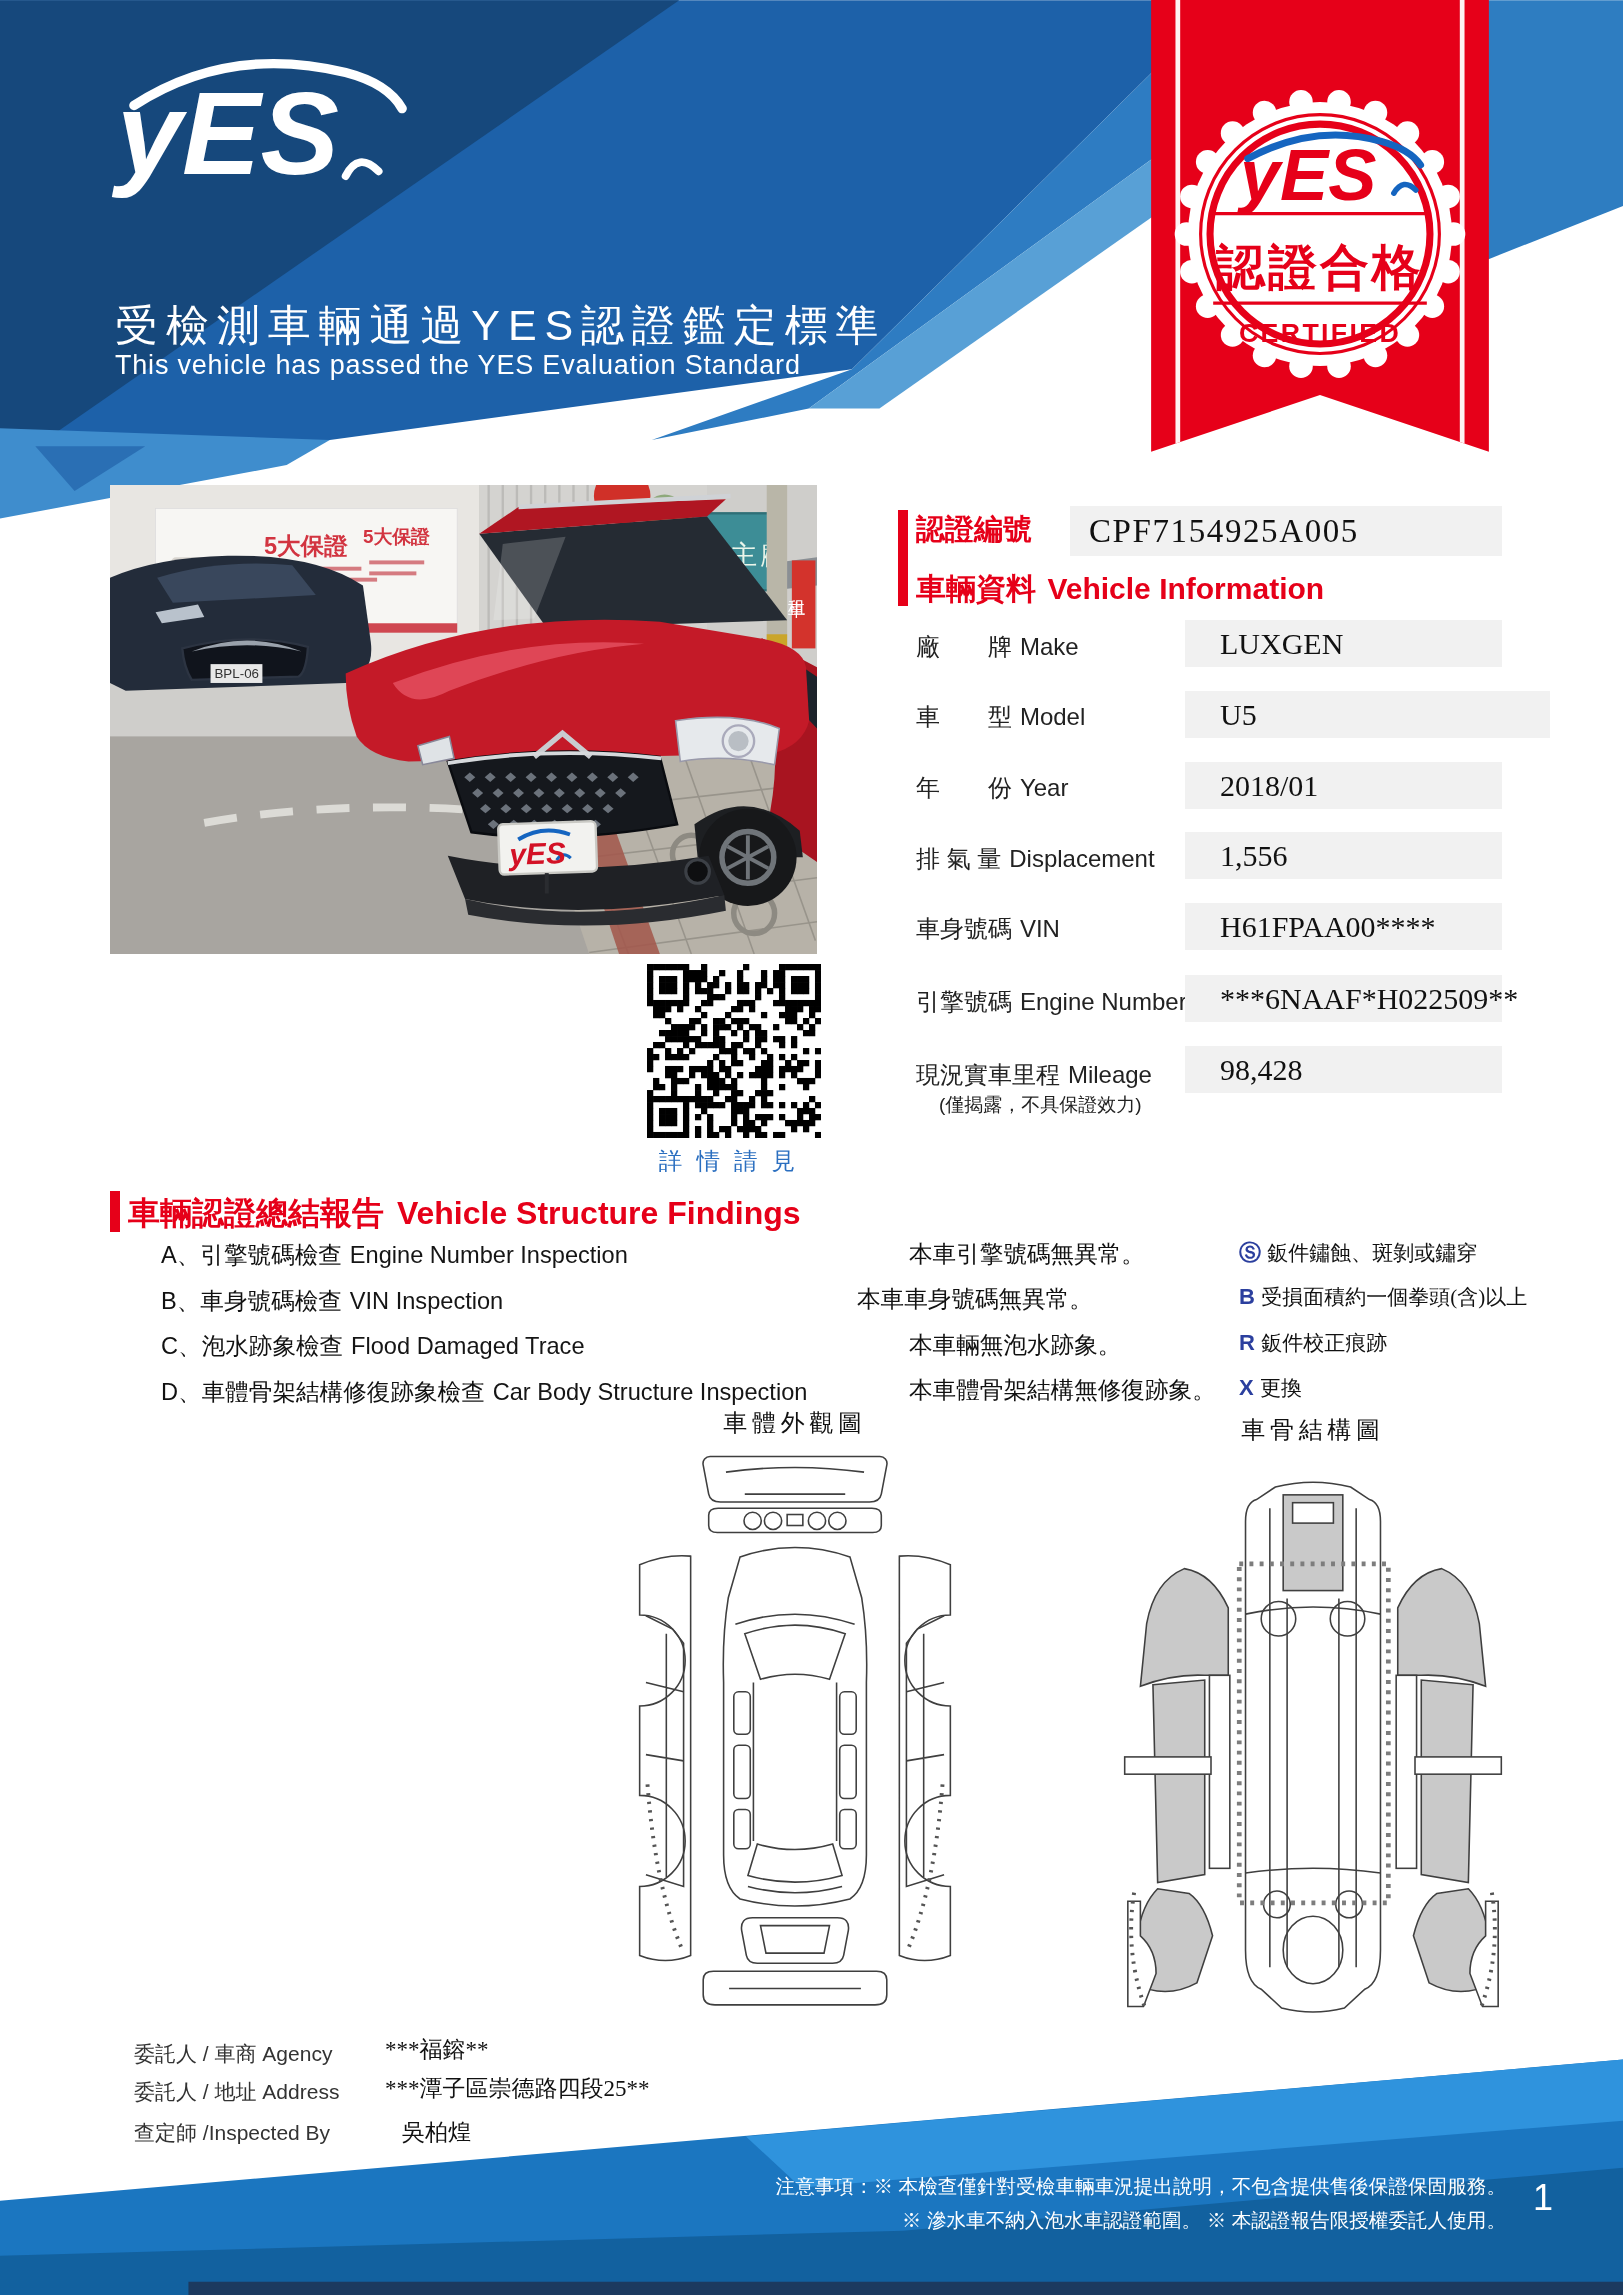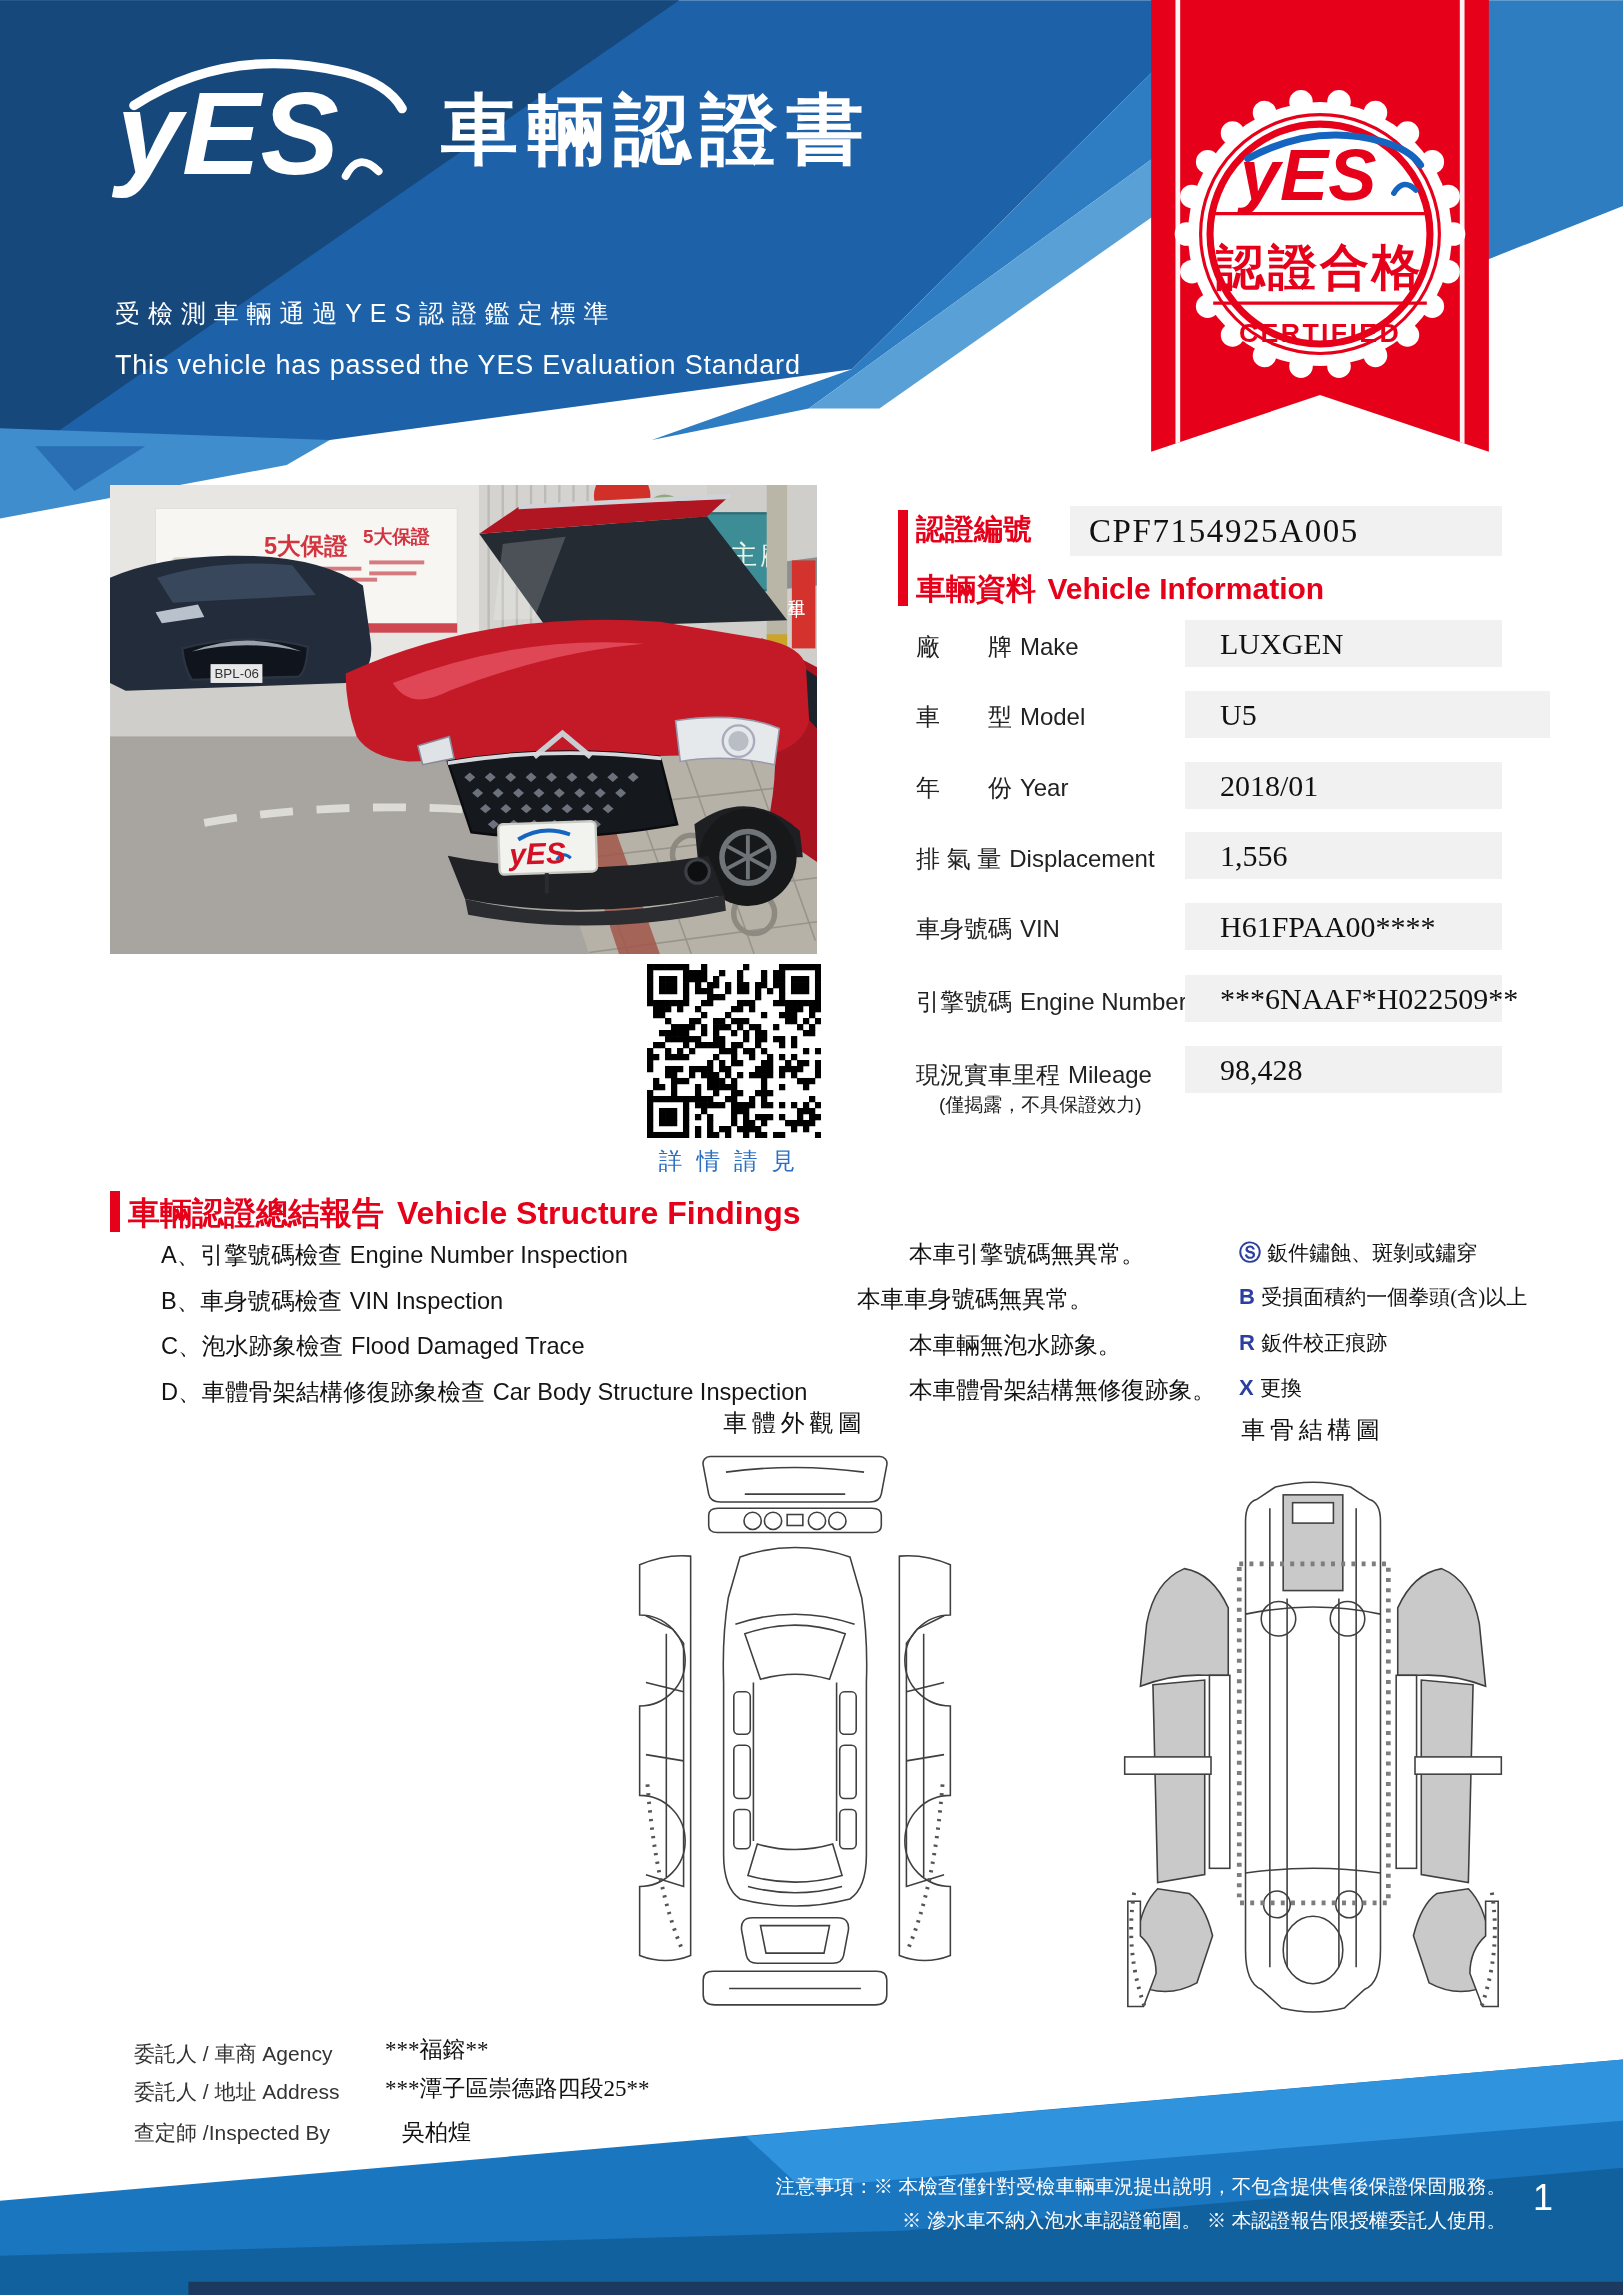--- a/index.html
+++ b/index.html
@@ -1,21 +1,21 @@
 <!DOCTYPE html>
 <html style="font-size:12.6px"><head>
 <meta charset="utf-8">
 <style>
   html,body{margin:0;padding:0;background:#ffffff;}
   .page{position:relative;width:1623px;height:2295px;background:#fff;overflow:hidden;
         font-family:"Liberation Sans",sans-serif;color:#1a1a1a;}
   .abs{position:absolute;}
   
   .doc-title{font-size:77px;font-weight:bold;color:#fff;letter-spacing:9.4px;}
-  .slogan-zh{font-size:25px;color:#fff;letter-spacing:7.9px;}
+  .slogan-zh{font-size:43px;color:#fff;letter-spacing:7.9px;}
   .slogan-en{font-size:27px;color:#fff;letter-spacing:0.8px;}
   
   .red-bar{background:#e60019;}
   .red-label{color:#e60019;font-weight:bold;}
   .cert-label{font-size:29px;}
   .section-title{font-size:30px;}
   .value-box{background:#f1f1f1;}
   .value-text{font-family:"Liberation Serif",serif;font-size:30px;color:#111;
               line-height:47px;padding-left:35px;white-space:nowrap;}
   .cert-no-text{font-family:"Liberation Serif",serif;font-size:33px;color:#111;
@@ -55,21 +55,20 @@
     <polygon points="0,545 420,560 365,592 0,660" fill="#3f8dcd"></polygon>
     <polygon points="45,568 185,568 95,625" fill="#2a6fb4"></polygon>
     <polygon points="1895,0 2067,0 2067,262 1895,330" fill="#2e7dc1"></polygon>
   </svg>
 
   <svg class="abs" style="left:140;left:110px;top:49px;" width="338" height="149" viewBox="0 0 430 190">
     <path d="M30,72 Q150,-6 300,30 Q354,44 372,76" fill="none" stroke="#fff" stroke-width="12" stroke-linecap="round"></path>
     <path d="M300,162 q16,-32 42,-6" fill="none" stroke="#fff" stroke-width="10" stroke-linecap="round"></path>
     <text x="8" y="160" font-family="Liberation Sans, sans-serif" font-size="150" font-weight="bold" font-style="italic" fill="#ffffff">yES</text>
   </svg>
-  <div class="abs doc-title" style="left:441px;top:79px;">車輛認證書</div>
   <div class="abs slogan-zh" style="left:115px;top:297px;">受檢測車輛通過YES認證鑑定標準</div>
   <div class="abs slogan-en" style="left:115px;top:350px;">This vehicle has passed the YES Evaluation Standard</div>
 
   <svg class="abs" style="left:1147px;top:0;" width="346" height="465" viewBox="0 0 440 592">
     <defs>
         <clipPath id="ribclip">
           <path d="M5,0 H435 V575 L220,503 L5,575 Z"></path>
         </clipPath>
       </defs>
     <path d="M5,0 H435 V575 L220,503 L5,575 Z" fill="#e60019"></path>

